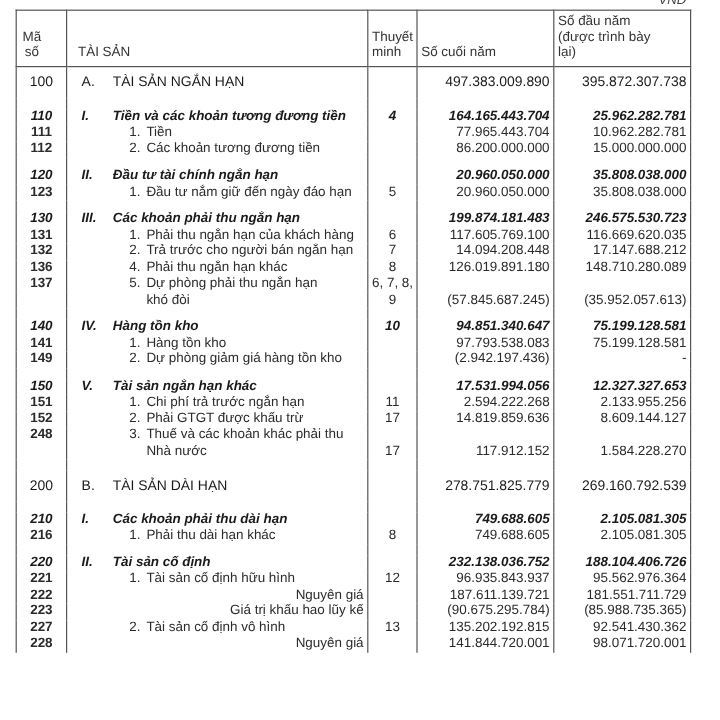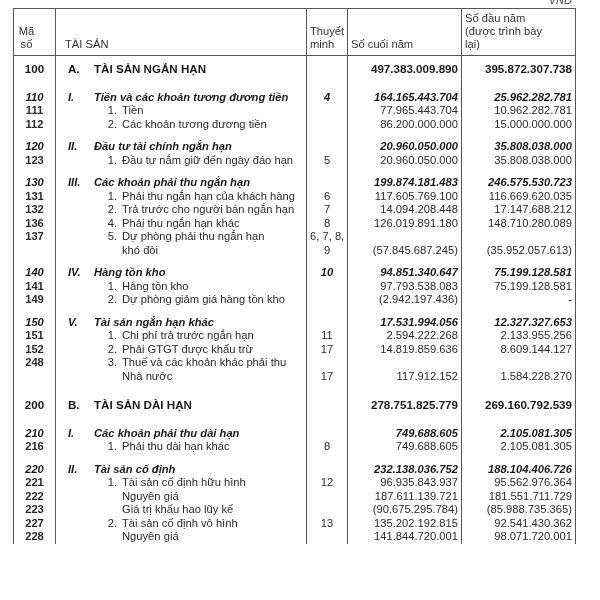--- a/index.html
+++ b/index.html
@@ -17,28 +17,28 @@
        vertical-align: bottom; padding: 2px 19px 4px 3px; line-height: 13px; height: 40px; }
   th.h-code { text-align: center; }
   th.h-name { text-align: left; padding-left: 9px; }
   th.h-note { text-align: left; }
   th.h-end, th.h-start { text-align: left; }
   td { border-left: 1.5px solid #555; border-right: 1.5px solid #555; padding: 0 3px; line-height: 13.5px; height: 13.5px; white-space: nowrap; }
   td.code { text-align: center; font-weight: bold; }
   td.note { text-align: center; }
   td.num { text-align: right; }
   tr.spacer td { height: 9px; }
-  tr.big td { font-weight: bold; font-size: 11.6px; padding-top: 6px; padding-bottom: 6px; color: #1a1a1a; }
+  tr.big td { font-weight: normal; font-size: 11.6px; padding-top: 6px; padding-bottom: 6px; color: #1a1a1a; }
   tr.sec td { font-weight: bold; font-style: italic; color: #1a1a1a; }
   tr.sec td.code { font-style: italic; }
   .roman { display: inline-block; width: 26px; }
   .idx { display: inline-block; width: 16px; text-align: right; margin-right: 5px; }
   .name-cell { padding-left: 12px; overflow: hidden; }
   .sub { padding-left: 45px; }
-  .subsub { padding-left: 66px; }
+  .subsub { padding-left: 66px; text-align: right; }
   .wrap2 { padding-left: 66px; }
 </style>
 </head>
 <body>
 
 <div class="unit">VND</div>
 
 <div class="sheet">
   <table>
     <colgroup>

